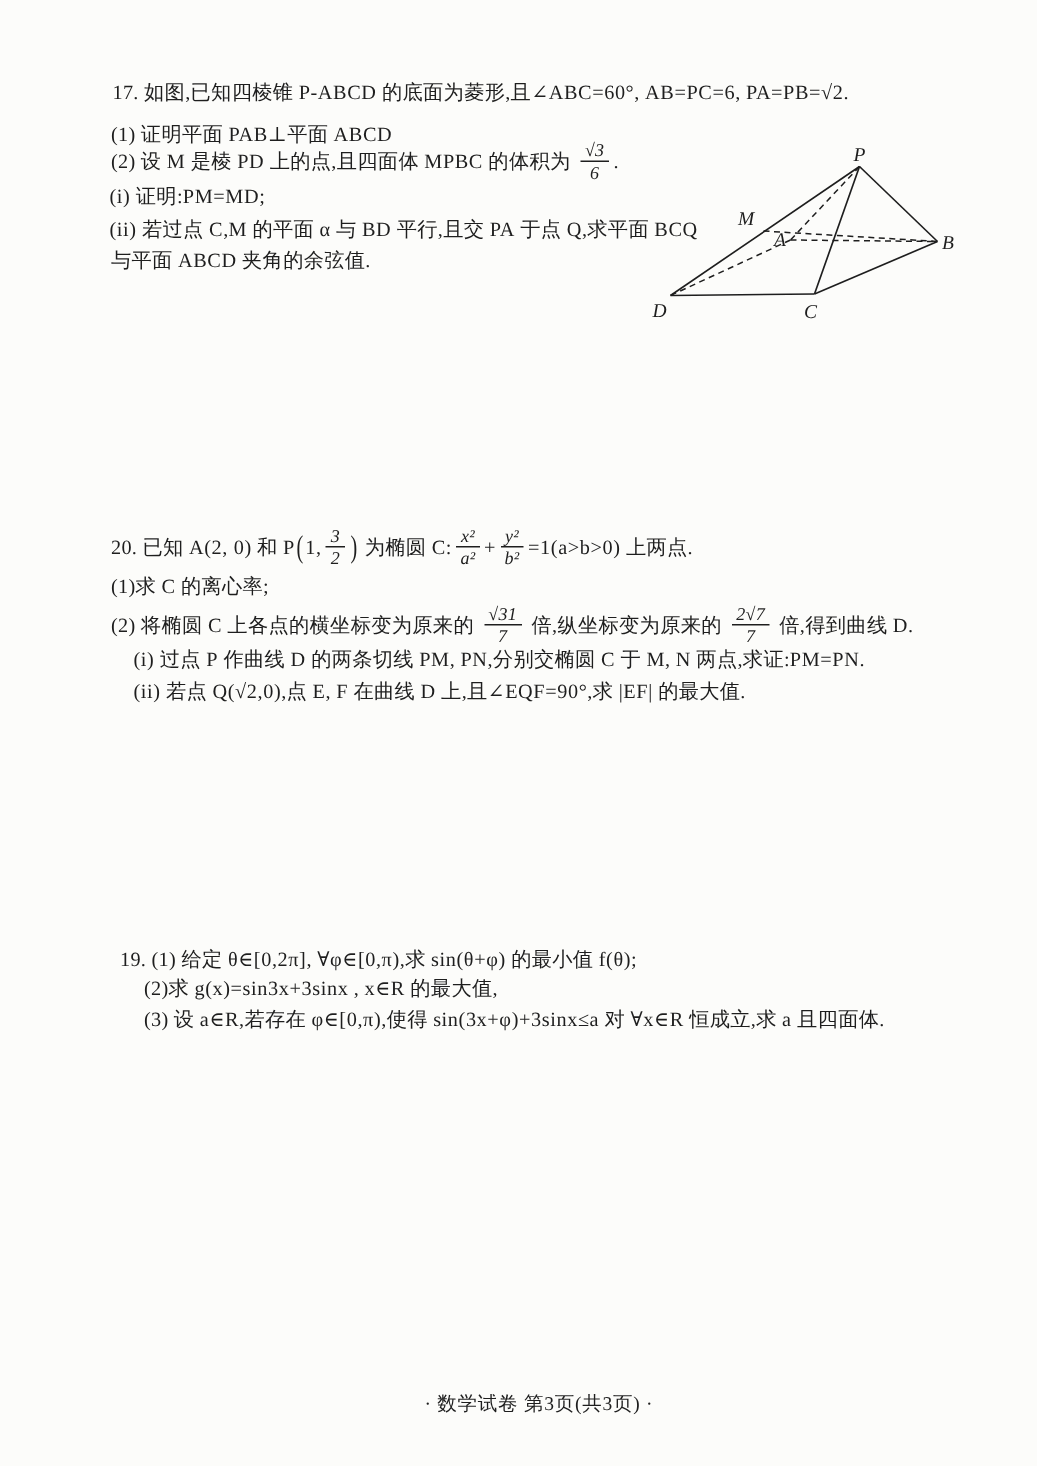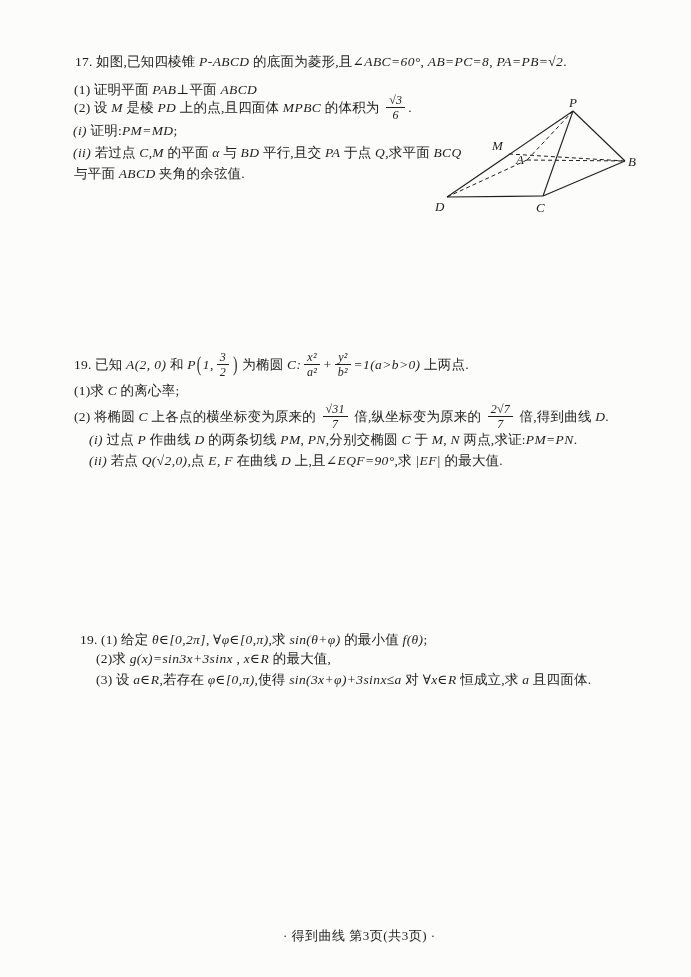--- a/index.html
+++ b/index.html
@@ -5,40 +5,40 @@
   html,body{margin:0;padding:0;}
   body{
     width:691px;height:977px;position:relative;
     background:#fcfcfa;
     font-family:"Liberation Serif","DejaVu Serif",serif;
     color:#1e1e1e;font-size:13.5px;overflow:hidden;
   }
   .page{position:absolute;inset:0;}
   .line{position:absolute;white-space:nowrap;letter-spacing:0.2px;}
   .zh{font-style:normal;}
-  .math{font-style:italic;font-family:"Liberation Serif","DejaVu Serif",serif;letter-spacing:0.4px;}
+  .math{font-family:"Liberation Serif","DejaVu Serif",serif;letter-spacing:0.4px;}
   .frac{
     display:inline-flex;flex-direction:column;align-items:center;
     vertical-align:middle;font-size:12px;line-height:1.1;
     margin:0 3px;font-style:italic;transform:translateY(-1px);
   }
   .frac .num{display:block;border-bottom:1px solid #1e1e1e;padding:0 3px 0 3px;}
   .frac .den{display:block;padding-top:1px;}
   .bp{display:inline-block;transform:scaleY(1.55);font-style:normal;margin:0 1px;transform-origin:center;}
   .figure{position:absolute;left:433px;top:86px;}
   .figure text{font-family:"Liberation Serif","DejaVu Serif",serif;font-style:italic;font-size:13px;fill:#1e1e1e;}
   .footer{position:absolute;left:283px;top:927px;font-size:13px;letter-spacing:0.5px;}
 </style>
 </head>
 <body>
 
 <div class="page">
 
   <section>
-    <div class="line" style="left:75px;top:53px"><span class="zh">17. 如图,已知四棱锥 </span><span class="math">P-ABCD</span><span class="zh"> 的底面为菱形,且</span><span class="math">∠ABC=60°</span><span class="zh">, </span><span class="math">AB=PC=8</span><span class="zh">, </span><span class="math">PA=PB=√2</span><span class="zh">.</span></div>
+    <div class="line" style="left:75px;top:53px"><span class="zh">17. 如图,已知四棱锥 </span><span class="math">P-ABCD</span><span class="zh"> 的底面为菱形,且</span><span class="math">∠ABC=60°</span><span class="zh">, </span><span class="math">AB=PC=6</span><span class="zh">, </span><span class="math">PA=PB=√2</span><span class="zh">.</span></div>
     <div class="line" style="left:74px;top:81px"><span class="zh">(1) 证明平面 </span><span class="math">PAB</span><span class="zh">⊥平面 </span><span class="math">ABCD</span></div>
     <div class="line" style="left:74px;top:95px"><span class="zh">(2) 设 </span><span class="math">M</span><span class="zh"> 是棱 </span><span class="math">PD</span><span class="zh"> 上的点,且四面体 </span><span class="math">MPBC</span><span class="zh"> 的体积为 </span><span class="frac">
           <span class="num">√3</span>
           <span class="den">6</span>
         </span><span class="zh">.</span></div>
     <div class="line" style="left:73px;top:122px"><span class="math">(i)</span><span class="zh"> 证明:</span><span class="math">PM=MD</span><span class="zh">;</span></div>
     <div class="line" style="left:73px;top:144px"><span class="math">(ii)</span><span class="zh"> 若过点 </span><span class="math">C</span><span class="zh">,</span><span class="math">M</span><span class="zh"> 的平面 </span><span class="math">α</span><span class="zh"> 与 </span><span class="math">BD</span><span class="zh"> 平行,且交 </span><span class="math">PA</span><span class="zh"> 于点 </span><span class="math">Q</span><span class="zh">,求平面 </span><span class="math">BCQ</span></div>
     <div class="line" style="left:74px;top:165px"><span class="zh">与平面 </span><span class="math">ABCD</span><span class="zh"> 夹角的余弦值.</span></div>
   </section>
 
@@ -60,21 +60,21 @@
       <text x="136" y="21">P</text>
       <text x="59" y="64">M</text>
       <text x="83" y="78" font-size="11">A</text>
       <text x="195" y="80">B</text>
       <text x="103" y="126">C</text>
       <text x="2" y="125">D</text>
     </g>
   </svg>
 
   <section>
-    <div class="line" style="left:74px;top:352px"><span class="zh">19. 已知 </span><span class="math">A(2, 0)</span><span class="zh"> 和 </span><span class="math">P</span><span class="math bp">(</span><span class="math">1,</span><span class="frac">
+    <div class="line" style="left:74px;top:352px"><span class="zh">20. 已知 </span><span class="math">A(2, 0)</span><span class="zh"> 和 </span><span class="math">P</span><span class="math bp">(</span><span class="math">1,</span><span class="frac">
           <span class="num">3</span>
           <span class="den">2</span>
         </span><span class="math bp">)</span><span class="zh"> 为椭圆 </span><span class="math">C:</span><span class="frac">
           <span class="num">x²</span>
           <span class="den">a²</span>
         </span><span class="math">+</span><span class="frac">
           <span class="num">y²</span>
           <span class="den">b²</span>
         </span><span class="math">=1(a&gt;b&gt;0)</span><span class="zh"> 上两点.</span></div>
     <div class="line" style="left:74px;top:382px"><span class="zh">(1)求 </span><span class="math">C</span><span class="zh"> 的离心率;</span></div>
@@ -88,15 +88,15 @@
     <div class="line" style="left:89px;top:431px"><span class="math">(i)</span><span class="zh"> 过点 </span><span class="math">P</span><span class="zh"> 作曲线 </span><span class="math">D</span><span class="zh"> 的两条切线 </span><span class="math">PM</span><span class="zh">, </span><span class="math">PN</span><span class="zh">,分别交椭圆 </span><span class="math">C</span><span class="zh"> 于 </span><span class="math">M</span><span class="zh">, </span><span class="math">N</span><span class="zh"> 两点,求证:</span><span class="math">PM=PN</span><span class="zh">.</span></div>
     <div class="line" style="left:89px;top:452px"><span class="math">(ii)</span><span class="zh"> 若点 </span><span class="math">Q(√2,0)</span><span class="zh">,点 </span><span class="math">E</span><span class="zh">, </span><span class="math">F</span><span class="zh"> 在曲线 </span><span class="math">D</span><span class="zh"> 上,且</span><span class="math">∠EQF=90°</span><span class="zh">,求 </span><span class="math">|EF|</span><span class="zh"> 的最大值.</span></div>
   </section>
 
   <section>
     <div class="line" style="left:80px;top:631px"><span class="zh">19. (1) 给定 </span><span class="math">θ∈[0,2π]</span><span class="zh">, </span><span class="math">∀φ∈[0,π)</span><span class="zh">,求 </span><span class="math">sin(θ+φ)</span><span class="zh"> 的最小值 </span><span class="math">f(θ)</span><span class="zh">;</span></div>
     <div class="line" style="left:96px;top:650px"><span class="zh">(2)求 </span><span class="math">g(x)=sin3x+3sinx</span><span class="zh"> , </span><span class="math">x∈R</span><span class="zh"> 的最大值,</span></div>
     <div class="line" style="left:96px;top:671px"><span class="zh">(3) 设 </span><span class="math">a∈R</span><span class="zh">,若存在 </span><span class="math">φ∈[0,π)</span><span class="zh">,使得 </span><span class="math">sin(3x+φ)+3sinx≤a</span><span class="zh"> 对 </span><span class="math">∀x∈R</span><span class="zh"> 恒成立,求 </span><span class="math">a</span><span class="zh"> 且四面体.</span></div>
   </section>
 
-  <div class="footer">· 得到曲线 第3页(共3页) ·</div>
+  <div class="footer">· 数学试卷 第3页(共3页) ·</div>
 
 </div>
 
 </body></html>

